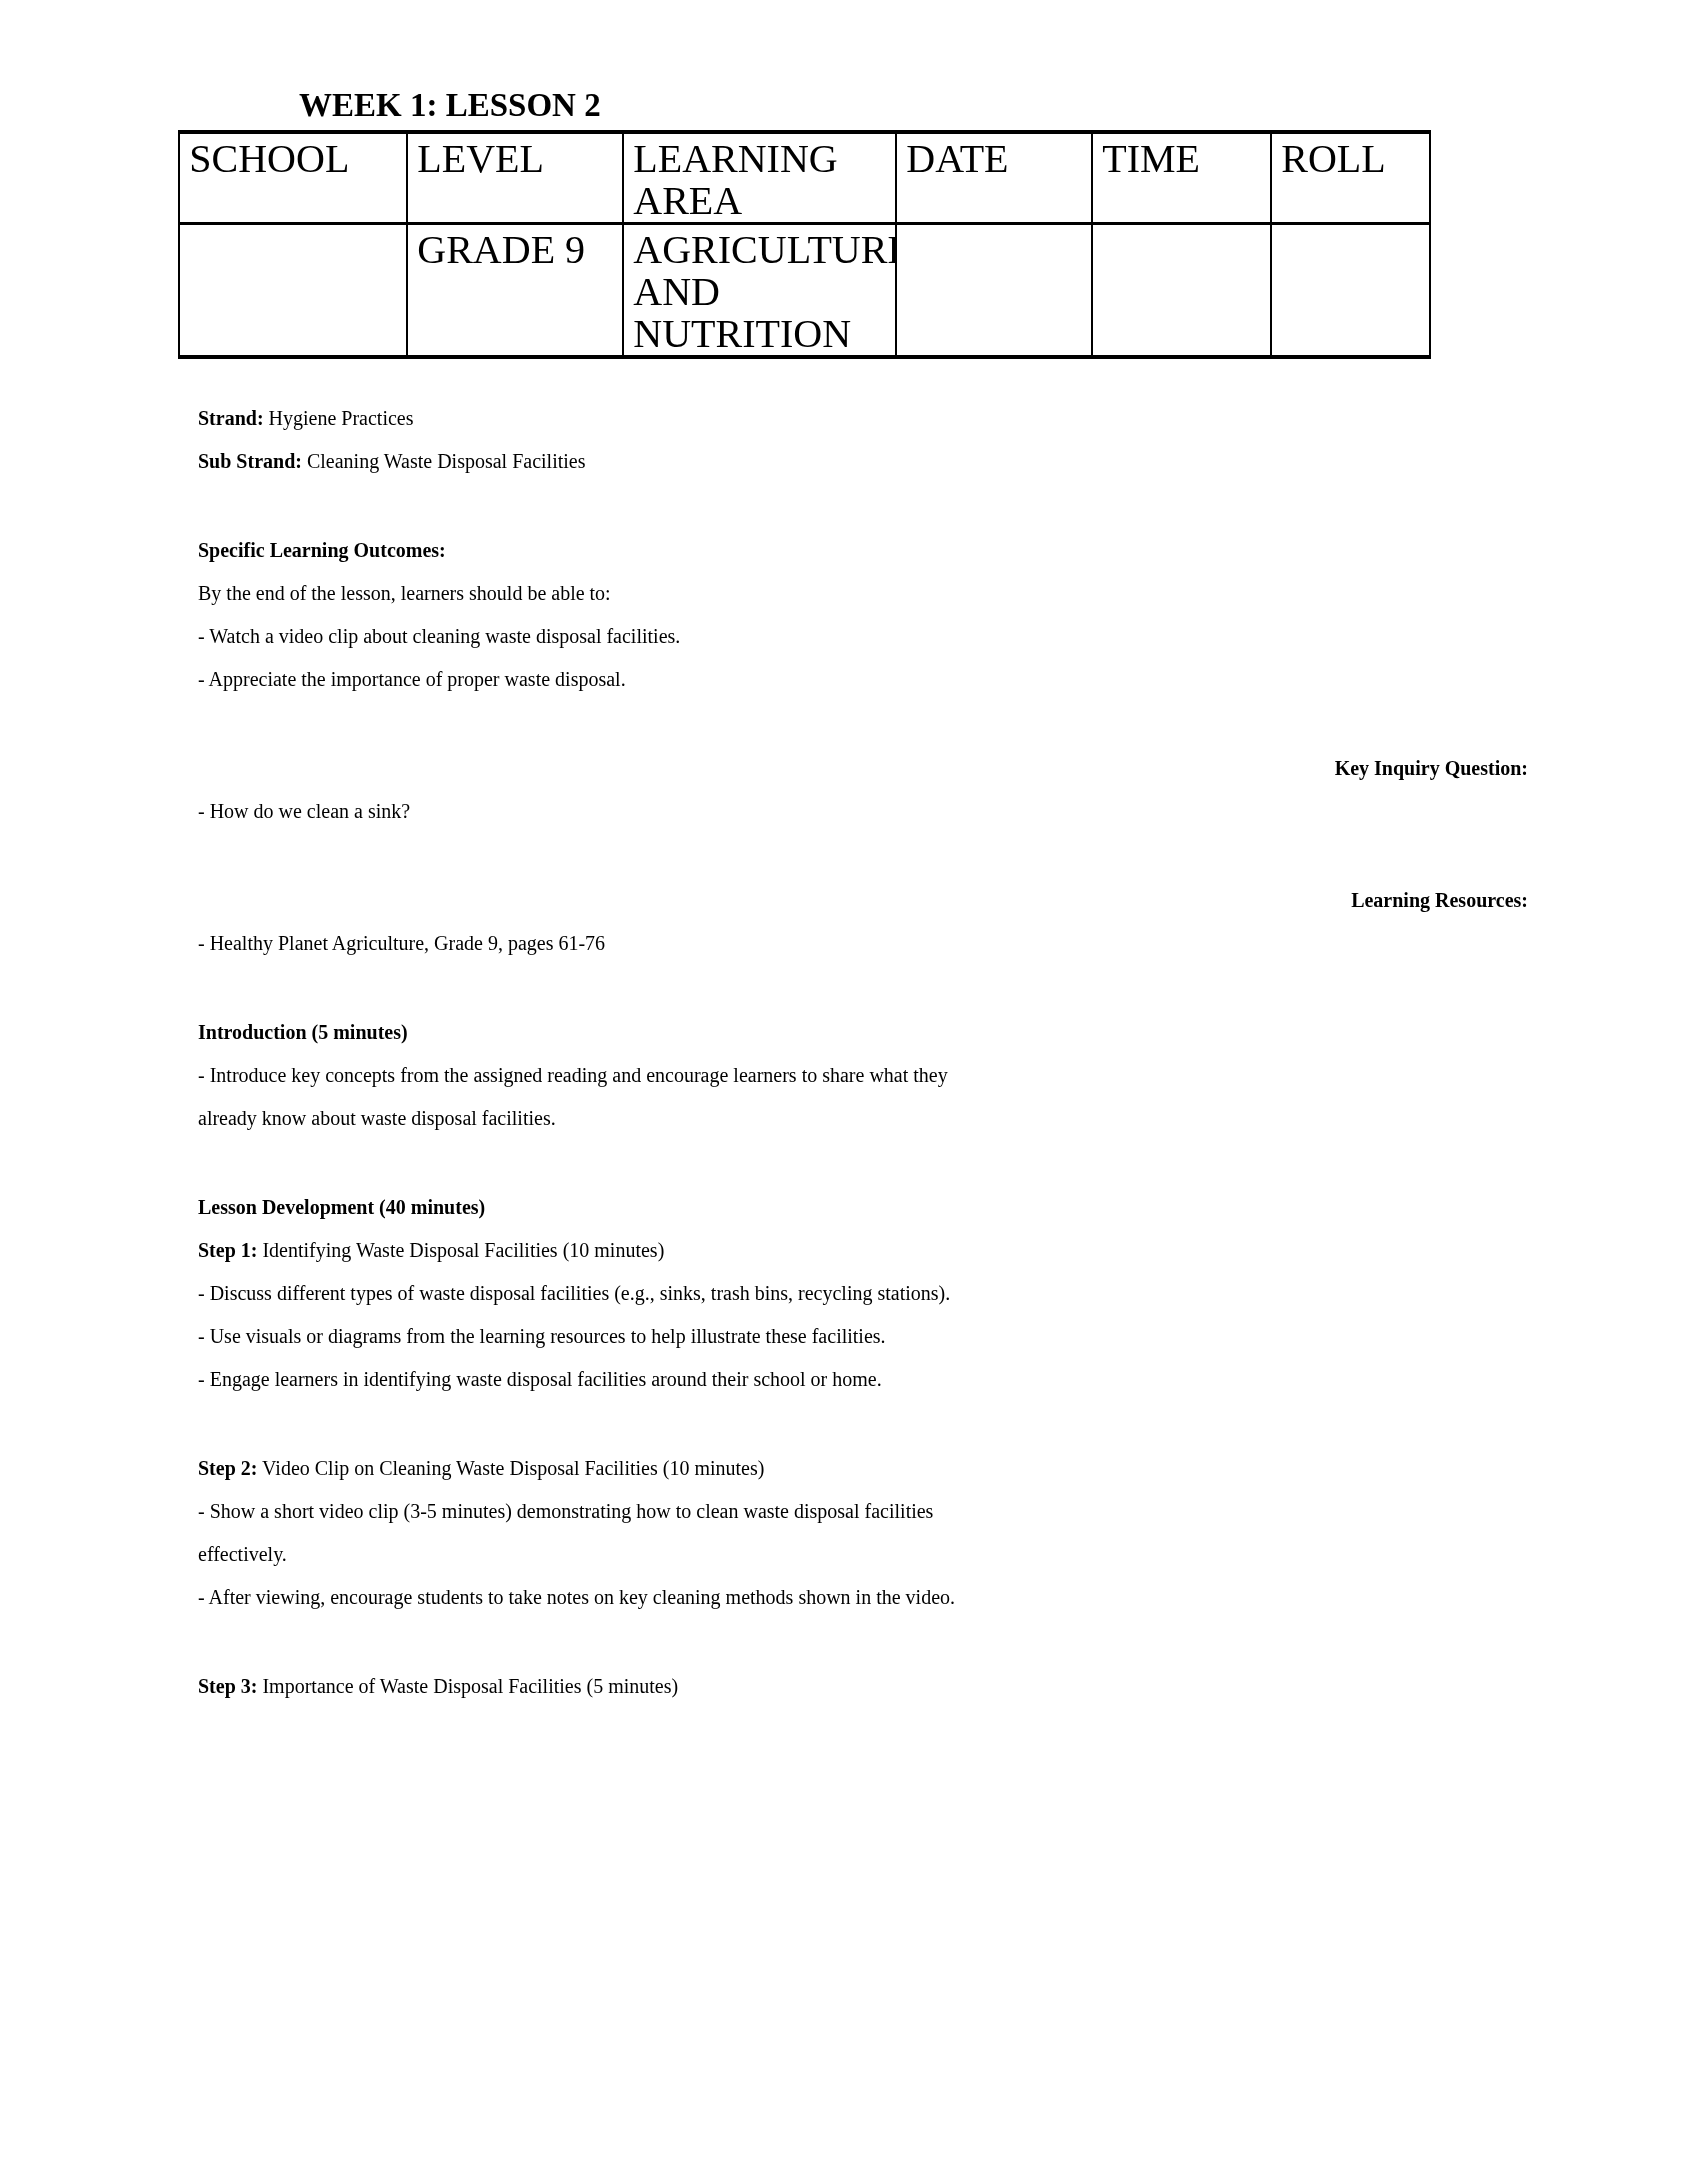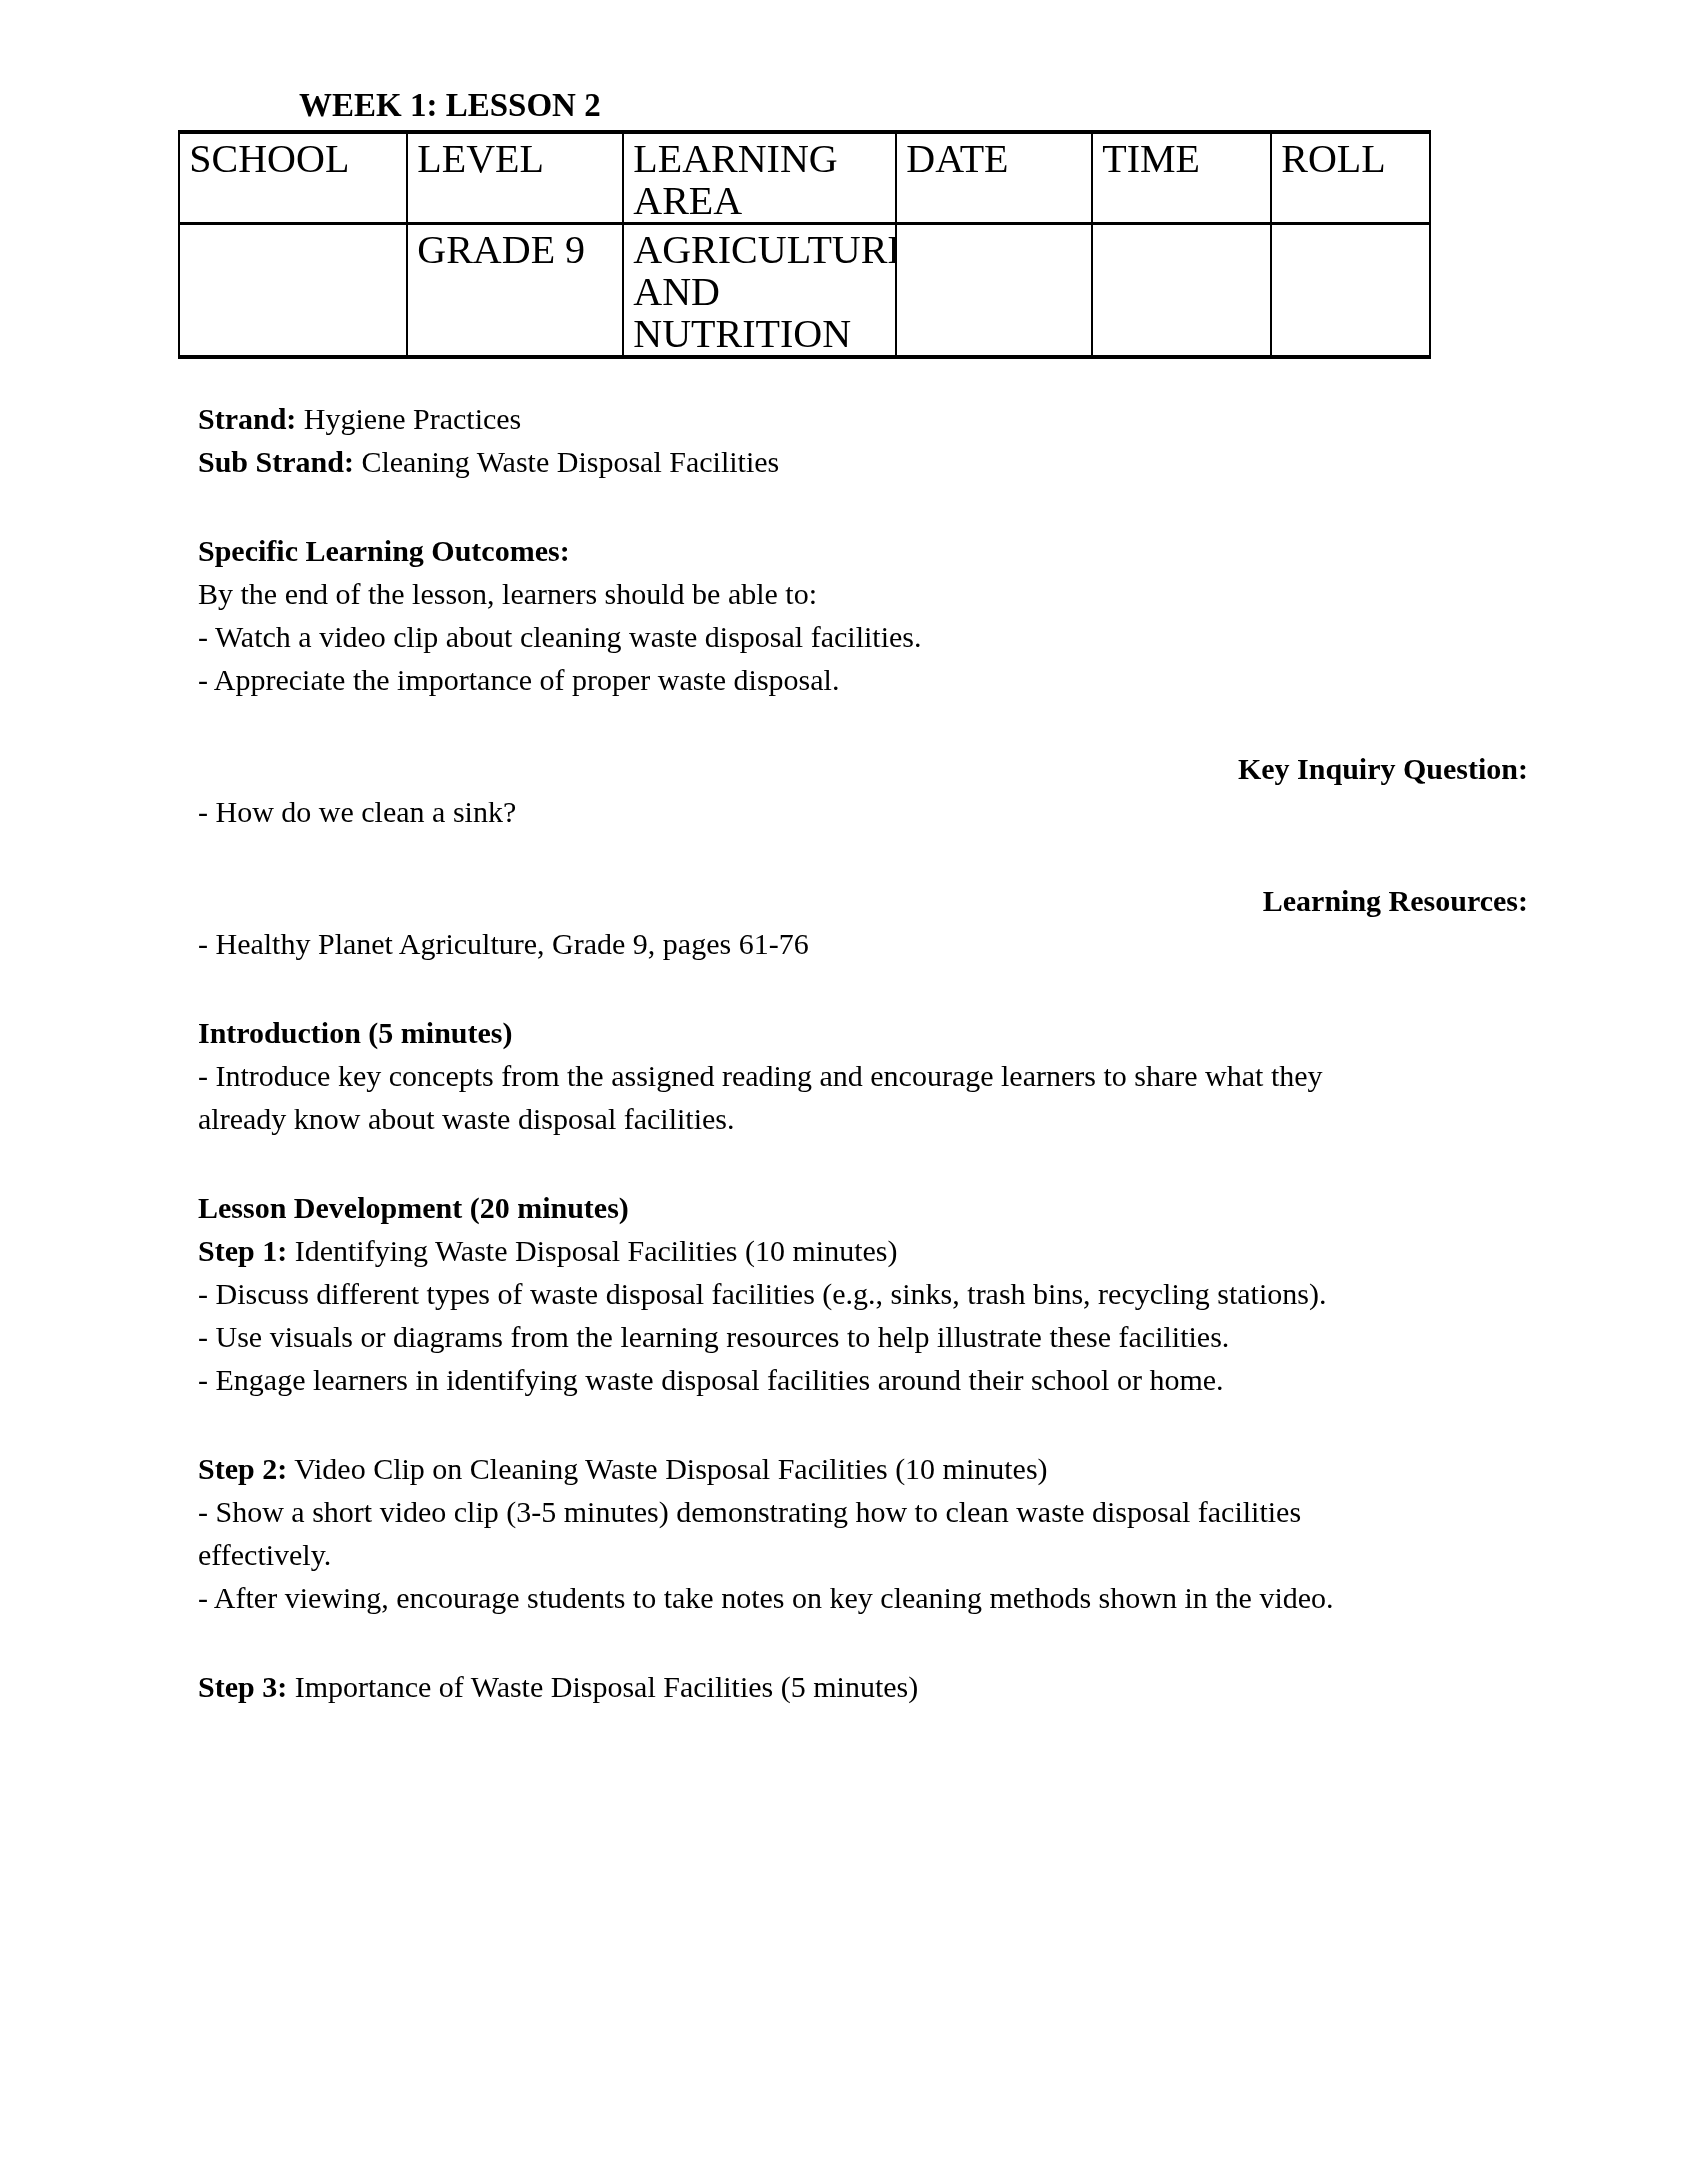--- a/index.html
+++ b/index.html
@@ -39,21 +39,21 @@
     padding:4px 9.3px 0 9.3px;
     font-size:40px;
     line-height:42px;
     white-space:pre-line;
     overflow:hidden;
   }
   table.info-table tr.hdr td { border-bottom:3.3px solid #000; height:85px; }
   table.info-table tr.bdy td { height:128px; }
   .body-text { margin-top:38px; }
   .line {
-    font-size:30px;
+    font-size:20px;
     line-height:43px;
     height:43px;
     white-space:nowrap;
   }
   .line b { font-weight:bold; }
   .indent1 { padding-left:12px;text-align:right; }
   .blank { height:46px; }
 </style>
 </head>
 <body>
@@ -117,21 +117,21 @@
     <p class="line"><b></b><span>- Healthy Planet Agriculture, Grade 9, pages 61-76</span></p>
 
     <div class="blank"></div>
 
     <p class="line"><b>Introduction (5 minutes)</b><span></span></p>
     <p class="line"><b></b><span>- Introduce key concepts from the assigned reading and encourage learners to share what they</span></p>
     <p class="line"><b></b><span>already know about waste disposal facilities.</span></p>
 
     <div class="blank"></div>
 
-    <p class="line"><b>Lesson Development (20 minutes)</b><span></span></p>
+    <p class="line"><b>Lesson Development (40 minutes)</b><span></span></p>
     <p class="line"><b>Step 1:</b><span> Identifying Waste Disposal Facilities (10 minutes)</span></p>
     <p class="line"><b></b><span>- Discuss different types of waste disposal facilities (e.g., sinks, trash bins, recycling stations).</span></p>
     <p class="line"><b></b><span>- Use visuals or diagrams from the learning resources to help illustrate these facilities.</span></p>
     <p class="line"><b></b><span>- Engage learners in identifying waste disposal facilities around their school or home.</span></p>
 
     <div class="blank"></div>
 
     <p class="line"><b>Step 2:</b><span> Video Clip on Cleaning Waste Disposal Facilities (10 minutes)</span></p>
     <p class="line"><b></b><span>- Show a short video clip (3-5 minutes) demonstrating how to clean waste disposal facilities</span></p>
     <p class="line"><b></b><span>effectively.</span></p>

